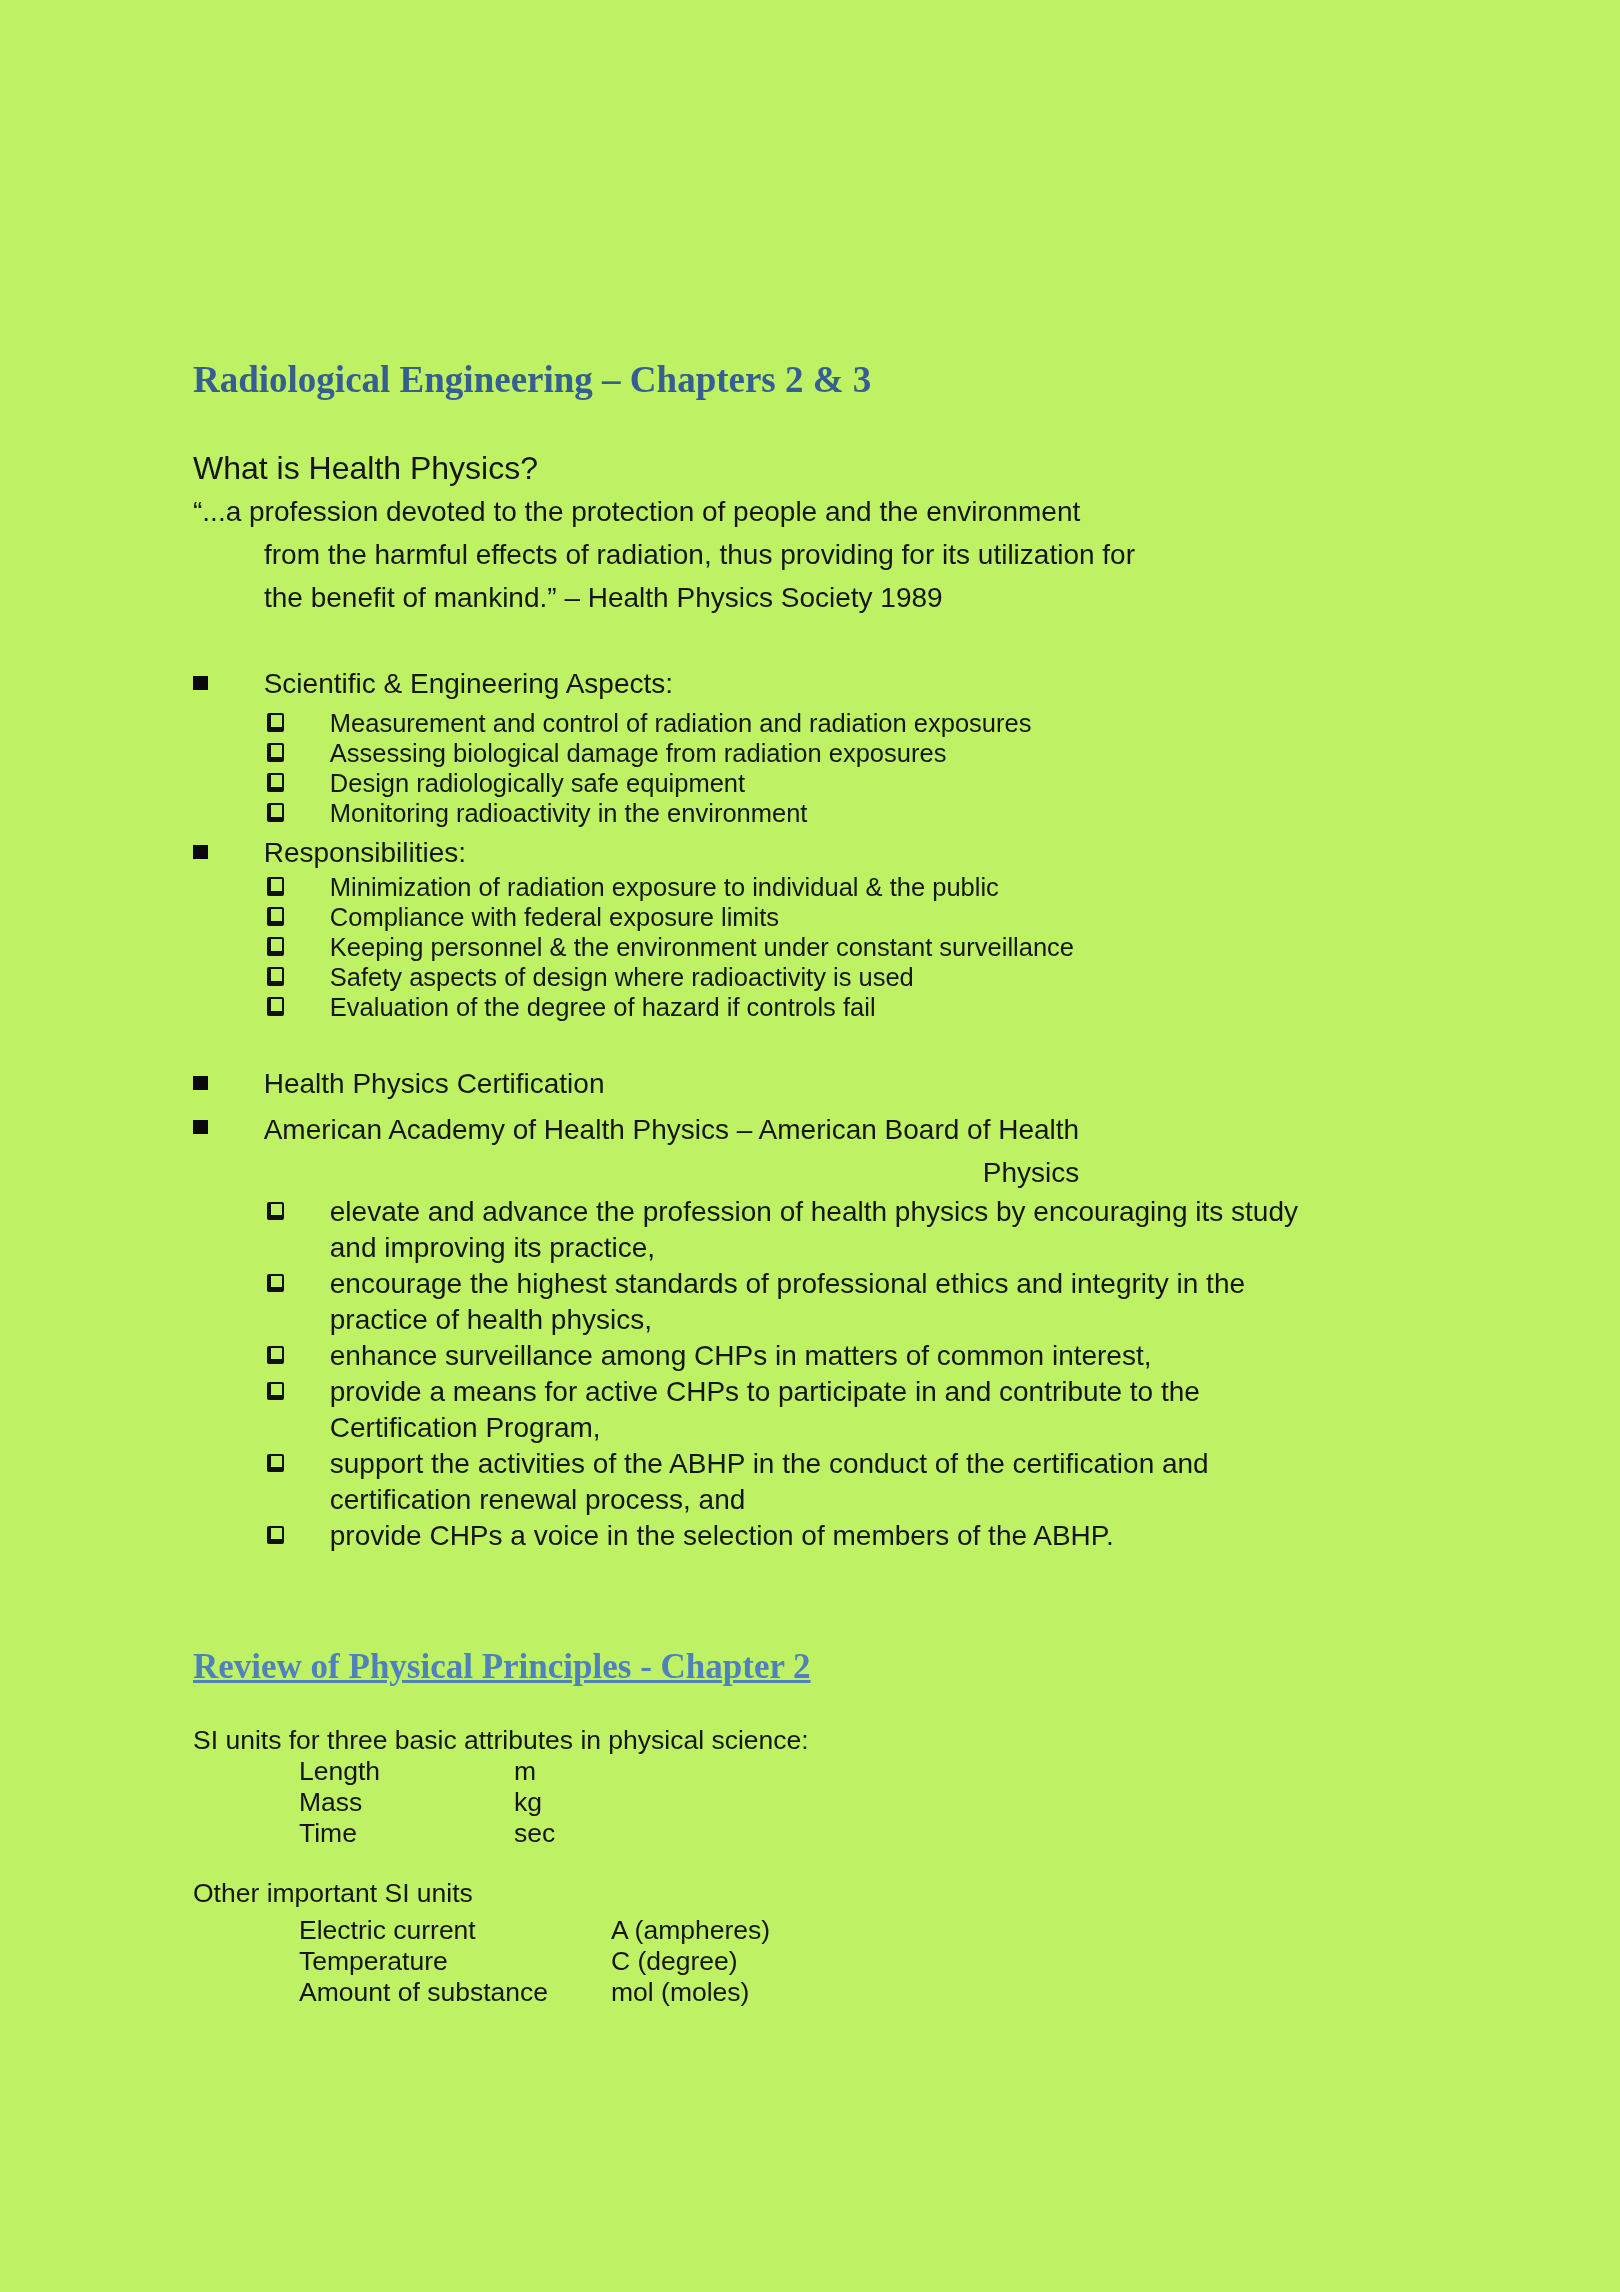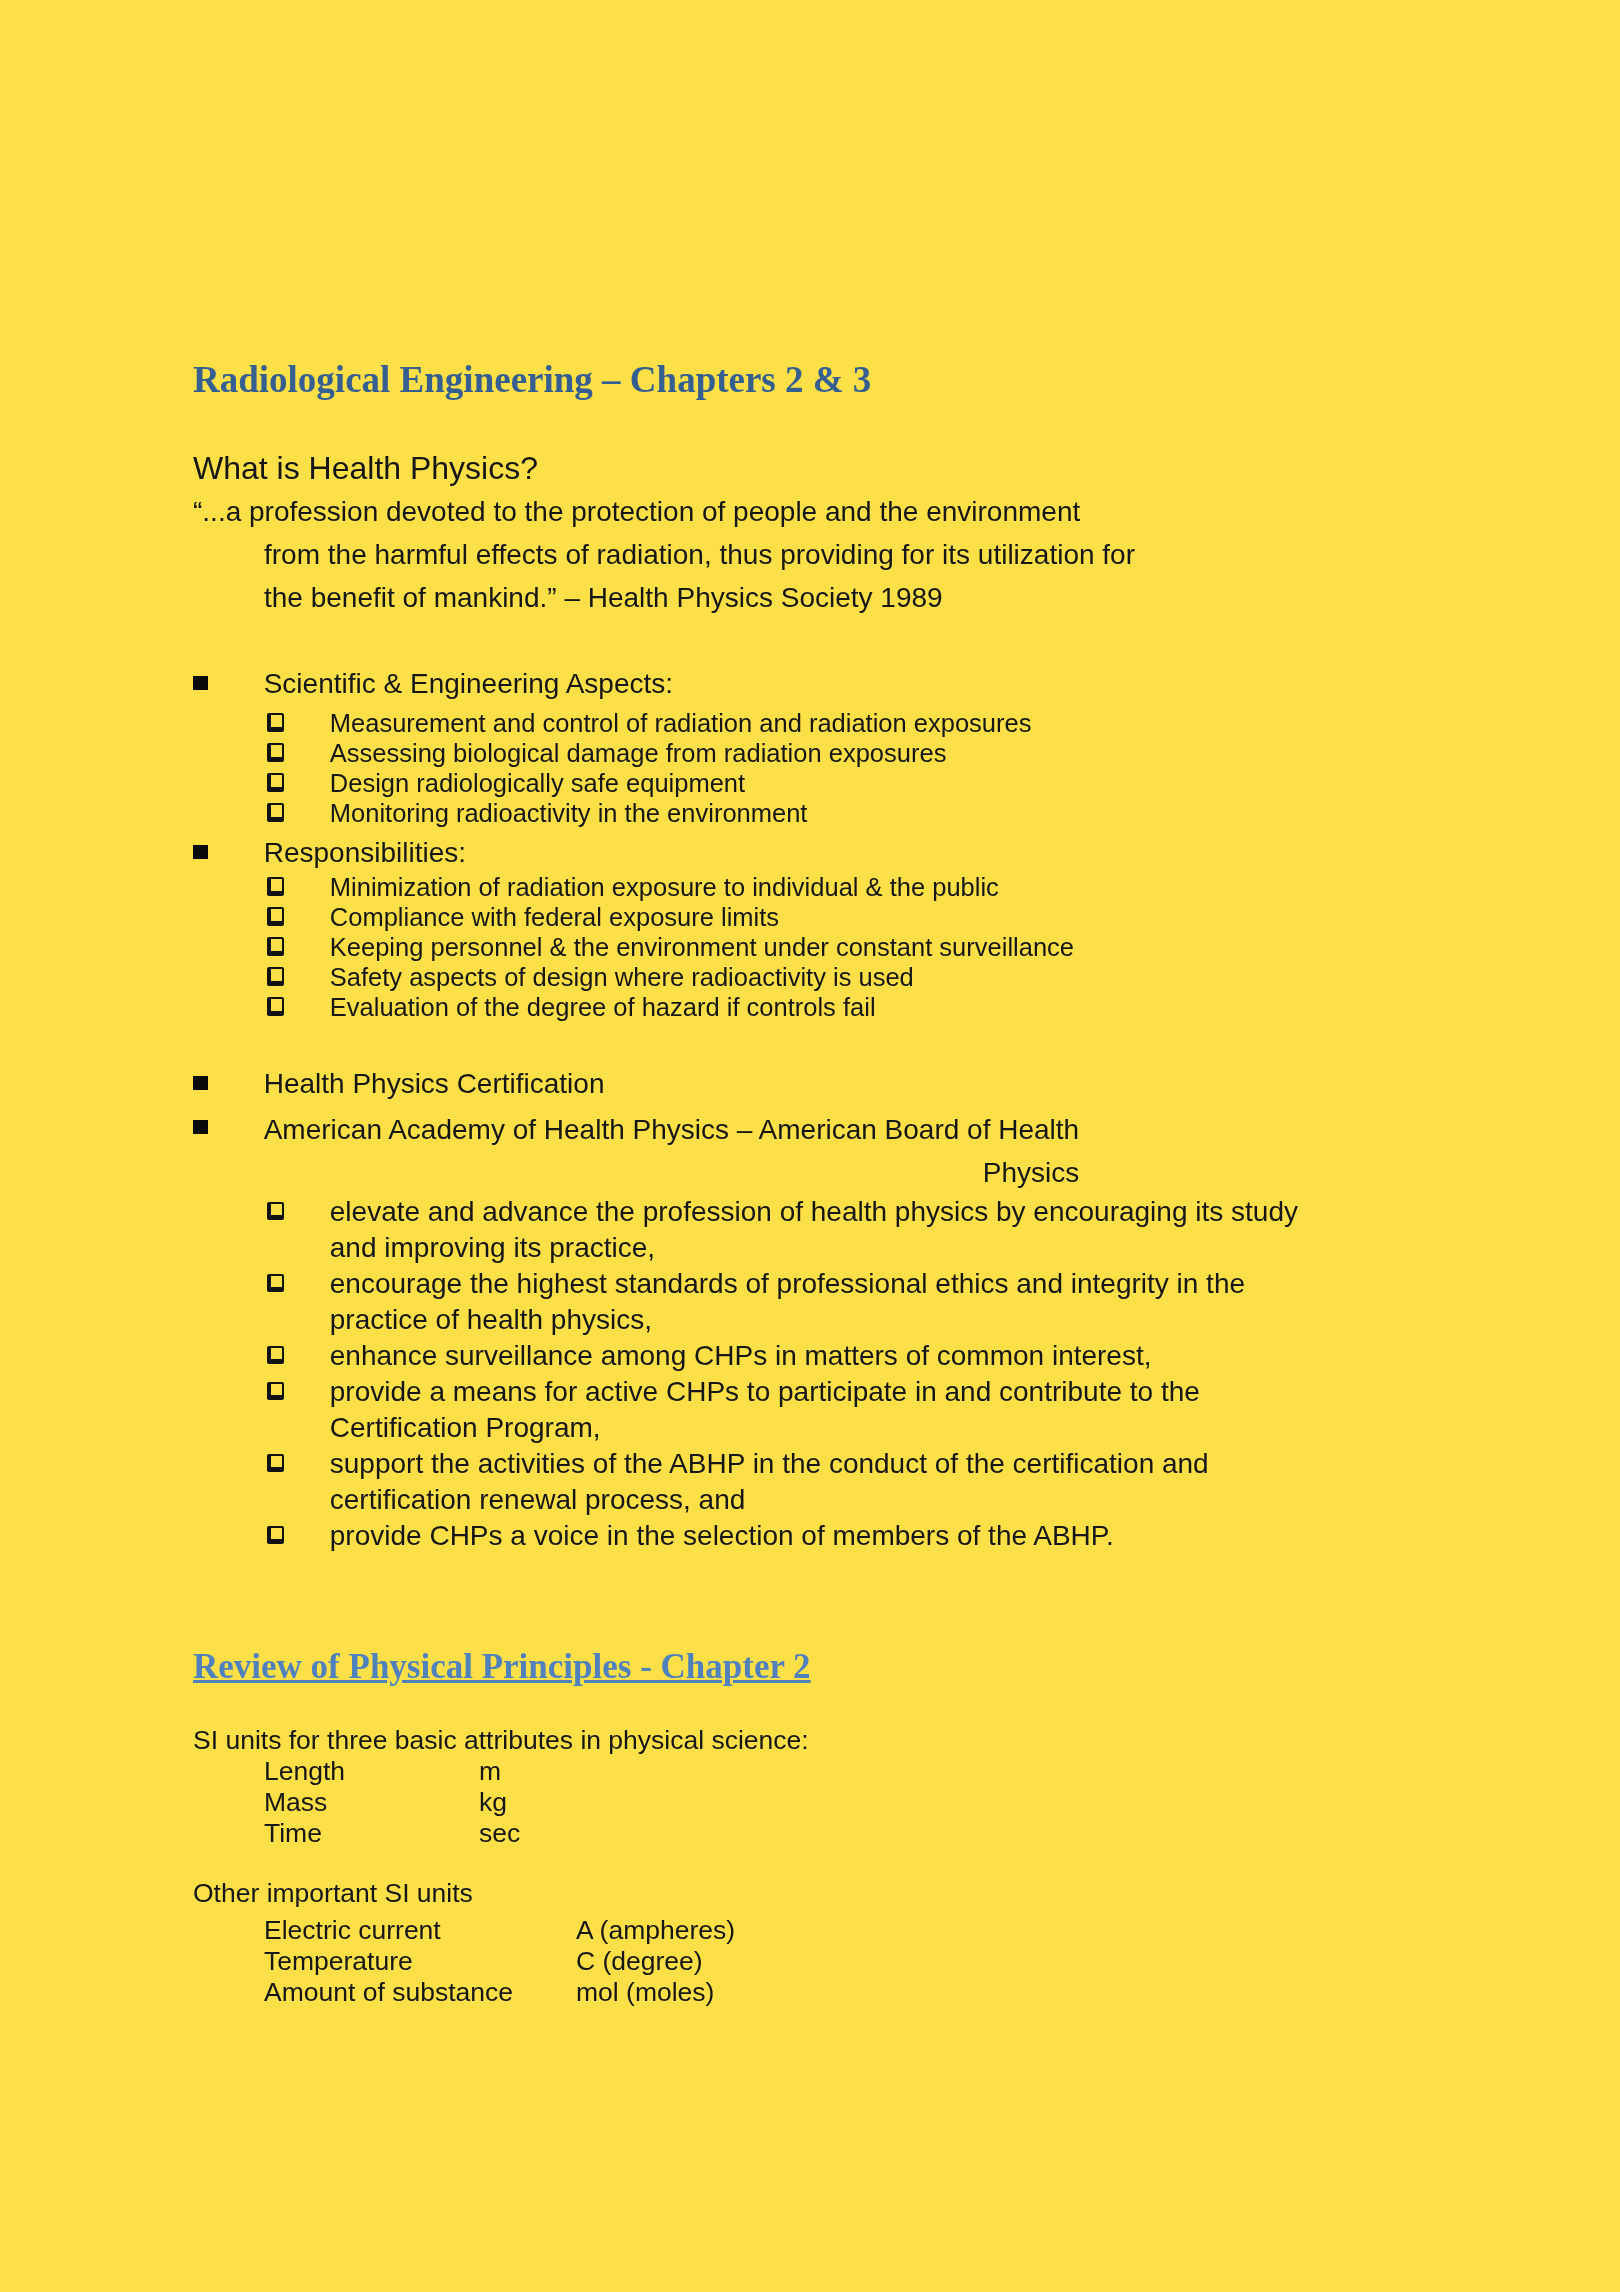--- a/index.html
+++ b/index.html
@@ -1,19 +1,19 @@
 <!DOCTYPE html>
 <html><head>
 <meta charset="utf-8">
 <style>
   html,body{margin:0;padding:0;background:#ffffff;}
   .page{
     position:relative;
     width:1620px;height:2293px;
-    background:#fde047;
+    background:#bef264;
     font-family:"Liberation Sans", sans-serif;
     color:#161616;
     overflow:hidden;
   }
   .content{
     position:absolute;
     left:193px;top:358px;
     width:1284px;
   }
   h1,h2{
@@ -53,21 +53,21 @@
   }
   .l2-text{margin-left:46px;}
   .l2.cert{font-size:28px;line-height:36px;}
   .l2.cert .cb{margin-top:7.8px;}
   
   .si-intro{font-size:26.5px;line-height:31px;margin:0;}
   .si-table{margin:0;}
   .si-table.t1{margin-top:0px;margin-bottom:29px;}
   .si-other{font-size:26.5px;line-height:31px;margin:0 0 5.9px 0;}
   .si-row{display:flex;font-size:26.5px;line-height:31px;padding-left:71px;}
-  .si-label{flex:0 0 auto;}
+  .si-label{flex:0 0 auto;margin-left:35px;}
   .t1 .si-label{width:215px;}
   .t2 .si-label{width:312px;}
 </style>
 </head>
 <body>
 
 <div class="page">
   <div class="content">
 
     <h1>Radiological Engineering – Chapters 2 &amp; 3</h1>

